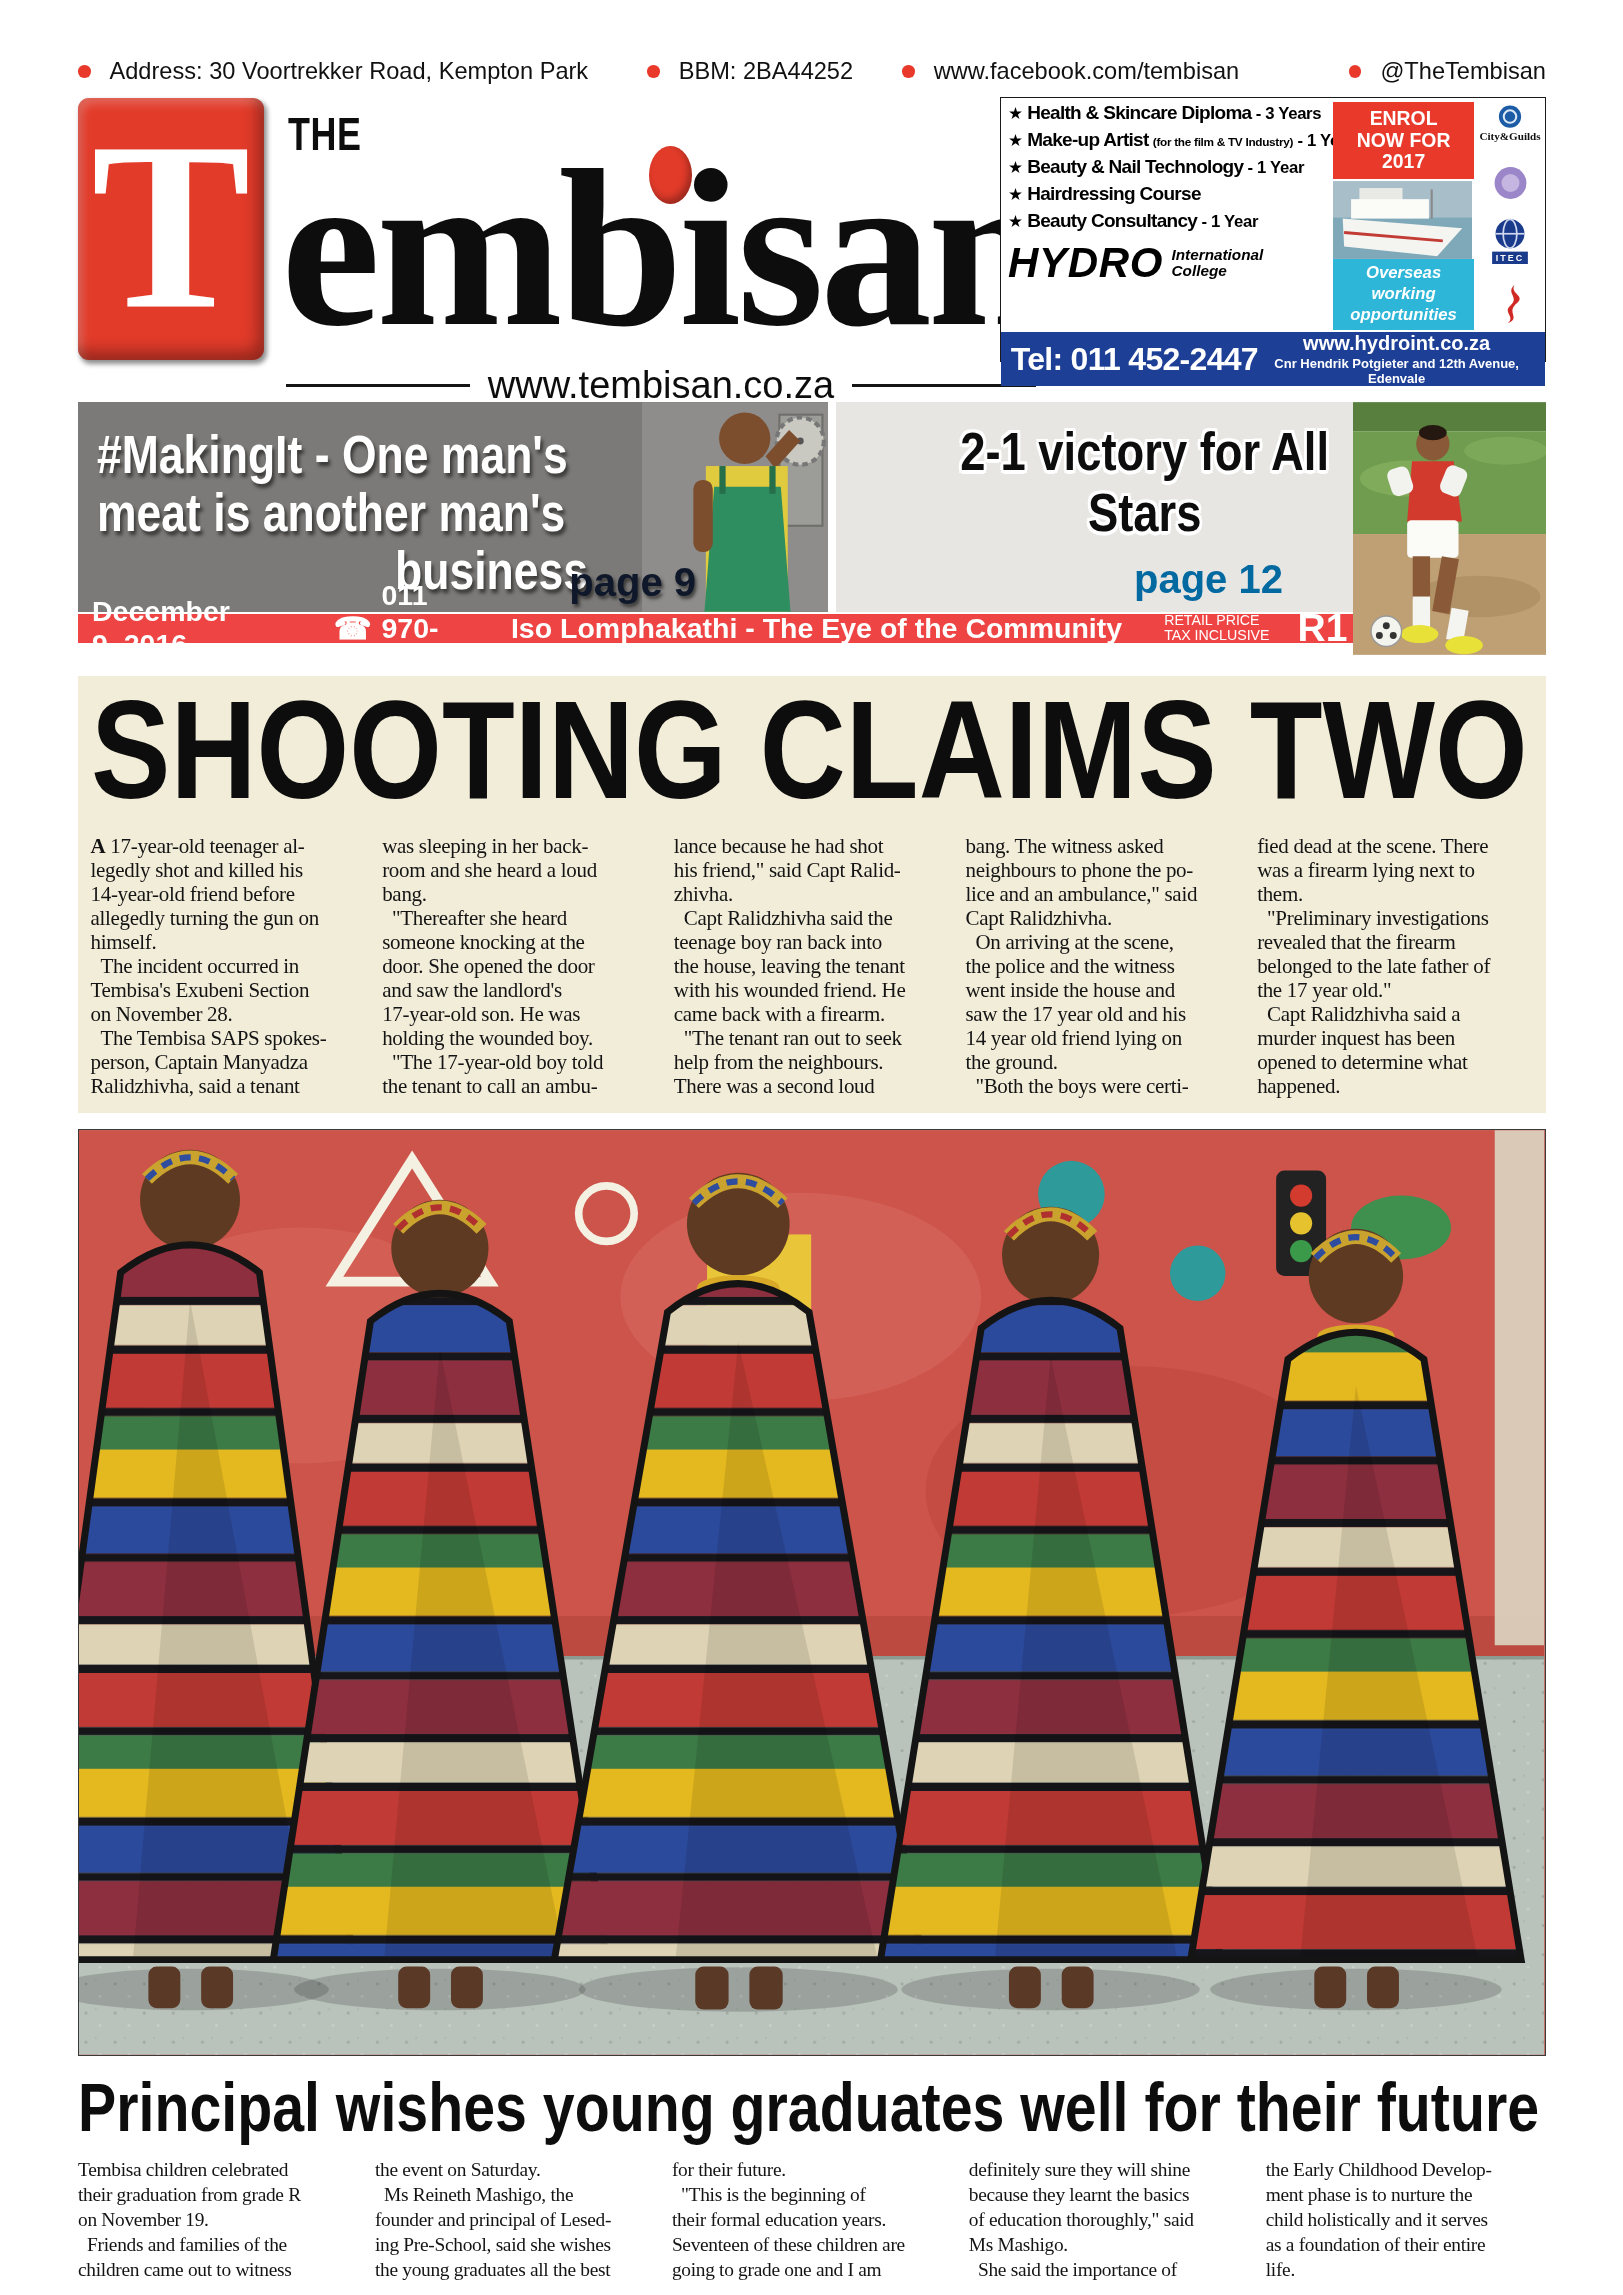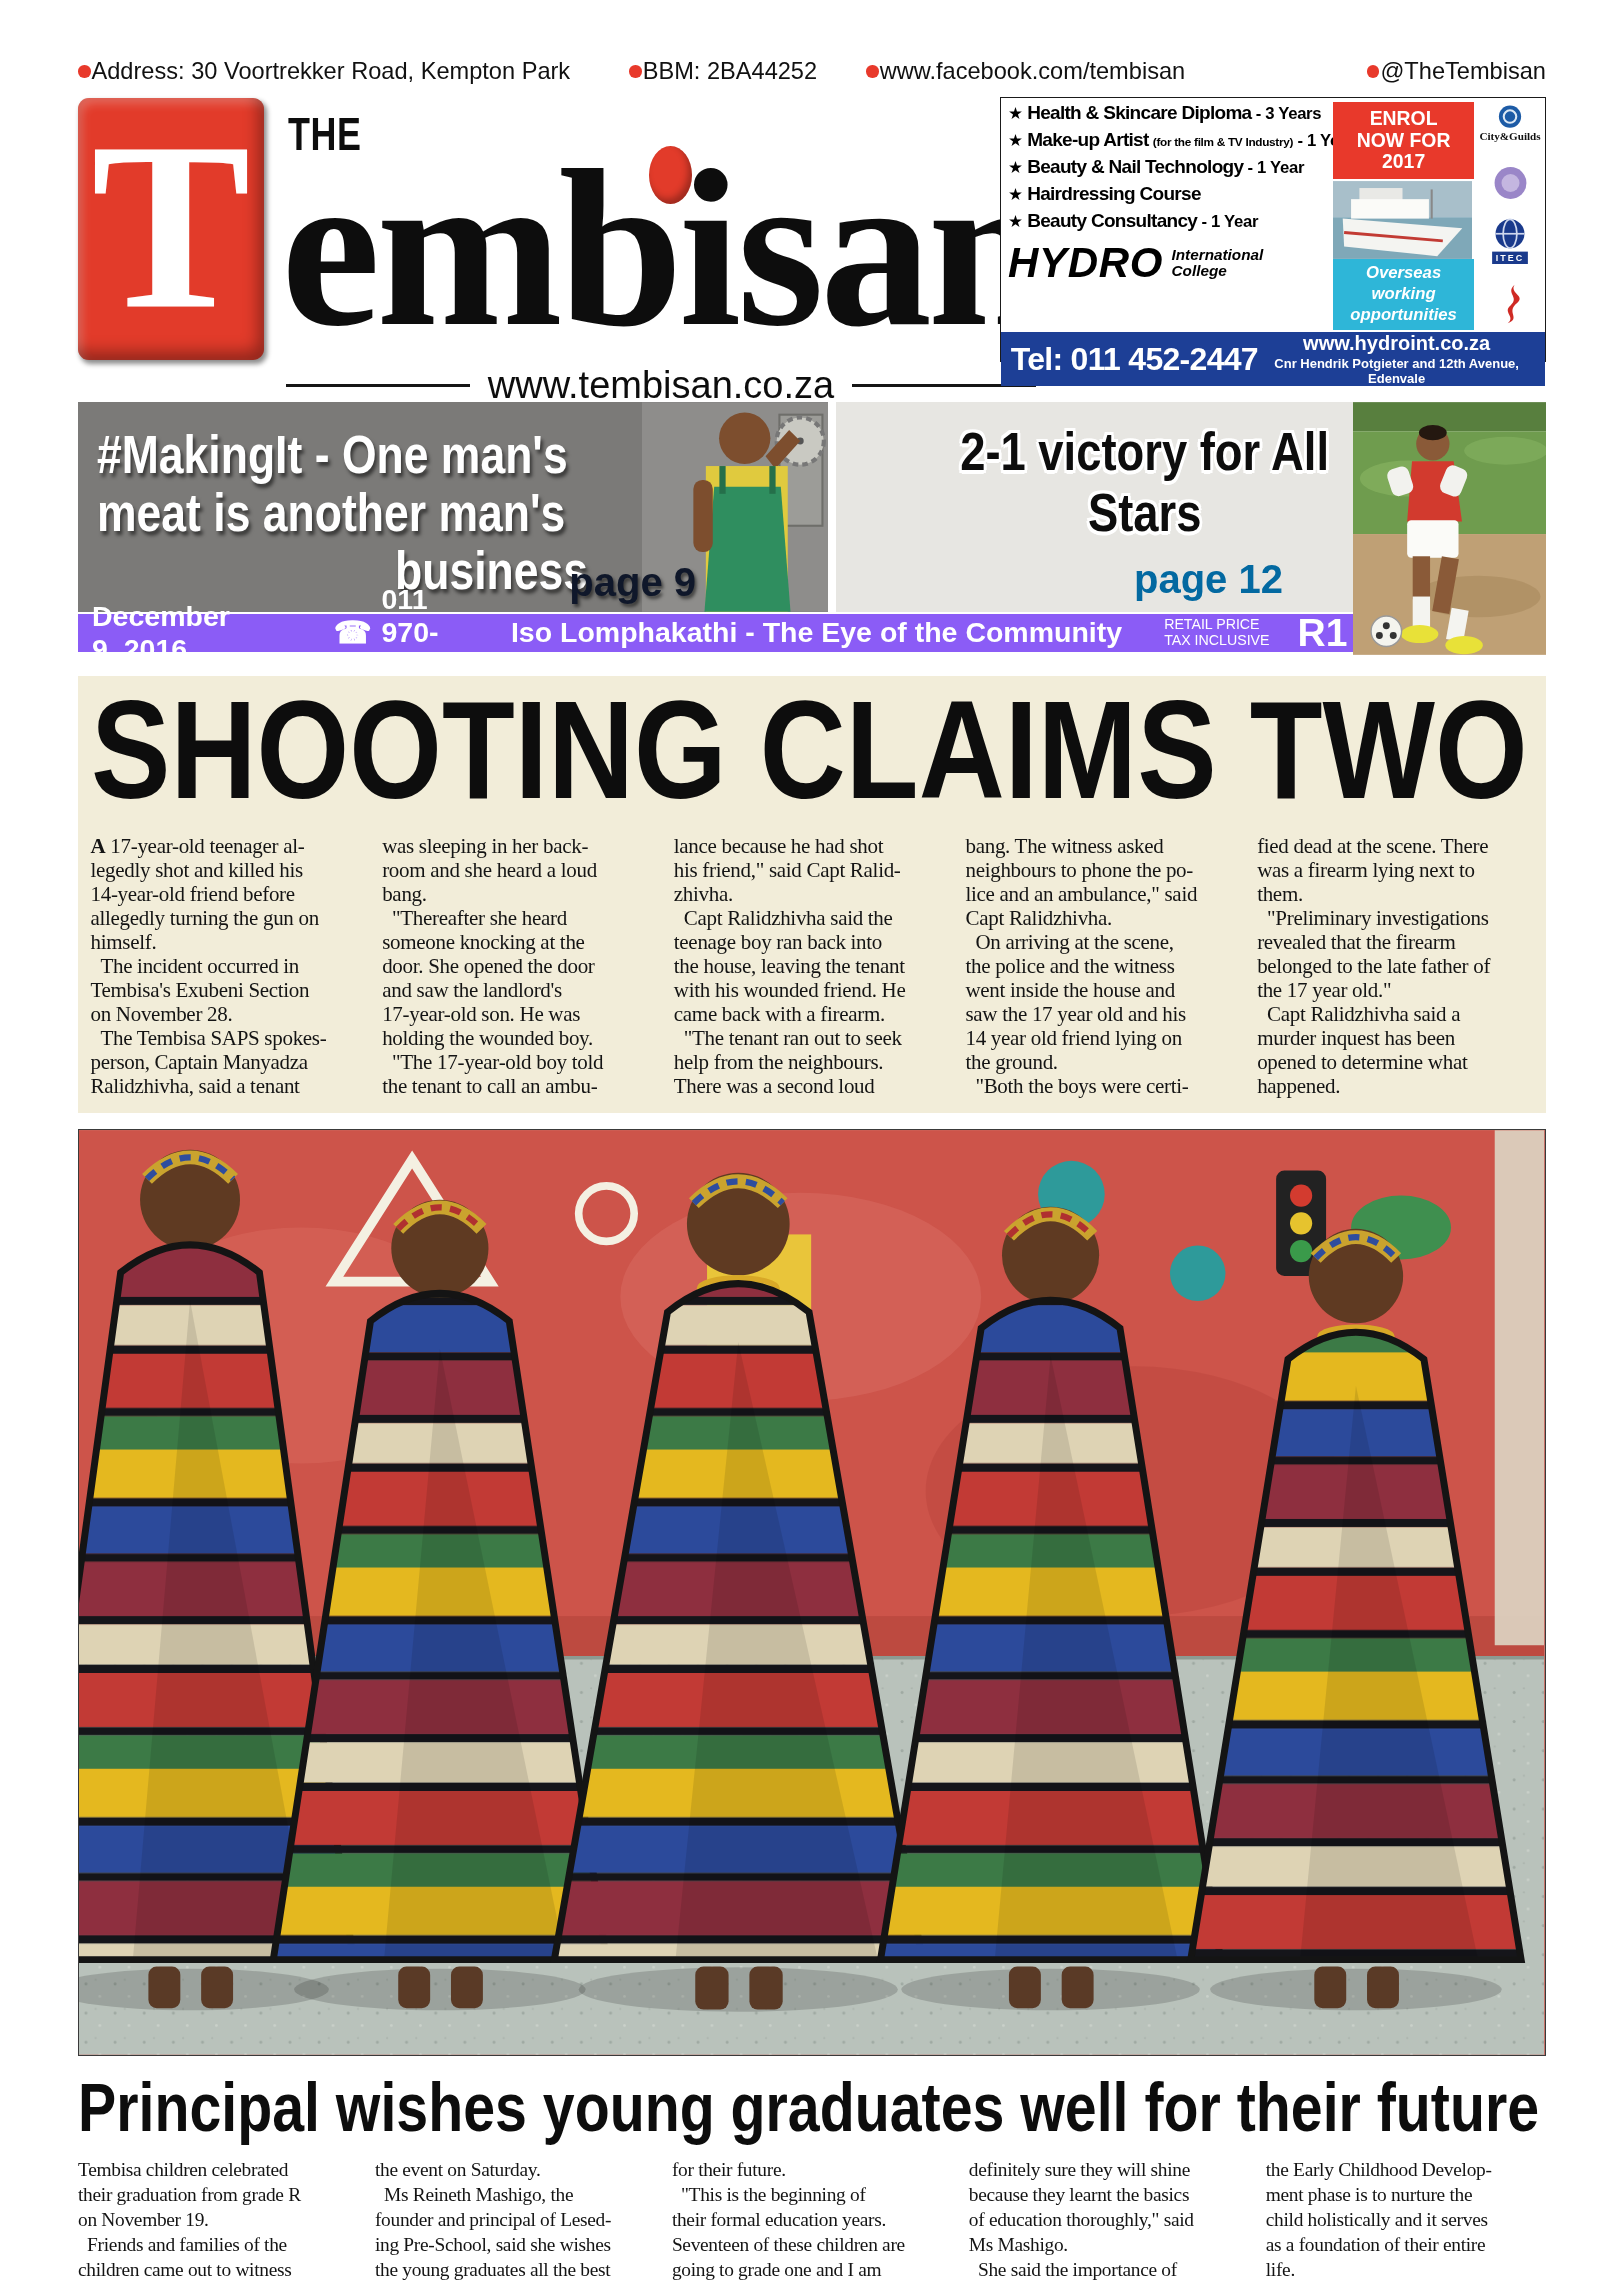--- a/index.html
+++ b/index.html
@@ -1,21 +1,21 @@
 <!DOCTYPE html>
 <html style="font-size:11px"><head>
 <meta charset="utf-8">
 <style>
   * { margin:0; padding:0; box-sizing:border-box; }
   body { background:#fff; font-family:"Liberation Sans", sans-serif; }
   .page { position:relative; width:1624px; height:2295px; background:#ffffff; overflow:hidden; }
 
   
   .topbar { display:flex; align-items:center; margin:57px 78px 0; height:29px; }
-  .tb { display:flex; align-items:center; gap:1px; font-size:23.6px; color:#111; white-space:nowrap; }
+  .tb { display:flex; align-items:center; gap:19px; font-size:23.6px; color:#111; white-space:nowrap; }
   .tb .dot { width:12.5px; height:12.5px; border-radius:50%; background:#e8392b; flex:none; }
   .tb2 { margin-left:59px; } .tb3 { margin-left:49px; } .tb4 { margin-left:auto; }
 
   
   .header-row { position:relative; margin:9.7px 78px 0; height:298px; }
   .tbox { position:absolute; left:0; top:2.8px; width:186px; height:262px; background:#e23b2a; border-radius:11px;
           box-shadow: inset -5.6px -8.3px 15.3px rgba(0,0,0,.35), inset 4.2px 5.6px 9.7px rgba(255,255,255,.25), 2.1px 3.5px 5.6px rgba(0,0,0,.45);
           text-align:center; }
   .tbox span { font-family:"Liberation Serif", serif; font-weight:bold; font-size:239px; line-height:258px; color:#fff; }
   .mast-the { position:absolute; left:210px; top:11px; font-weight:bold; font-size:46px; color:#0d0d0d;
@@ -62,21 +62,21 @@
   .pl-line3 { margin-left:298px; }
   .pl-page { position:absolute; z-index:3; right:132px; bottom:7px; color:#0f172a; font-weight:bold; font-size:40px;
              text-shadow:2.1px 2.8px 3.5px rgba(0,0,0,.55);text-align:center; }
   .pl-photo { position:absolute; right:0; top:0; z-index:1; }
   .promo-right { position:absolute; left:758px; top:0; width:710px; height:210px; background:#e7e6e2; overflow:visible; }
   .pr-text { padding:19.4px 0 0 18px; color:#0d0d0d; font-weight:bold; font-size:54px; line-height:1.12;
              text-shadow:-2.8px -2.8px 0 #fff, 2.8px -2.8px 0 #fff, -2.8px 2.8px 0 #fff, 2.8px 2.8px 0 #fff, 0 3.5px 0 #fff, 3.5px 0 0 #fff, -3.5px 0 0 #fff, 0 -3.5px 0 #fff;text-align:center; }
   .pr-text div { transform:scaleX(.84); transform-origin:0 0; white-space:nowrap; }
   .pr-page { position:absolute; left:298px; bottom:9.7px; color:#0369a1; font-weight:bold; font-size:40px; }
   .pr-photo { position:absolute; right:0; top:0; z-index:6; }
-  .datebar { position:absolute; left:0; top:212px; width:1468px; height:38px; background:#8b5cf6; color:#fff;
+  .datebar { position:absolute; left:0; top:212px; width:1468px; height:29px; background:#ef4444; color:#fff;
              display:flex; align-items:center; padding:0 208px 0 14px; z-index:2; }
   .db-date { font-weight:bold; font-size:28.5px; }
   .db-phone { display:flex; align-items:center; gap:9.7px; margin-left:104px; font-weight:bold; font-size:28.5px; }
   .db-phone .ph { font-size:30.5px; }
   .db-slogan { margin-left:66px; font-weight:bold; font-size:28.5px; white-space:nowrap; }
   .db-retail { margin-left:42px; font-weight:normal; font-size:14.2px; line-height:1.1; white-space:nowrap; }
   .db-price { margin-left:28px; font-weight:bold; font-size:39px; }
 
   
   .lead { margin:19.4px 78px 0; background:#f2edd9; padding:7px 12.5px 15.3px; }

